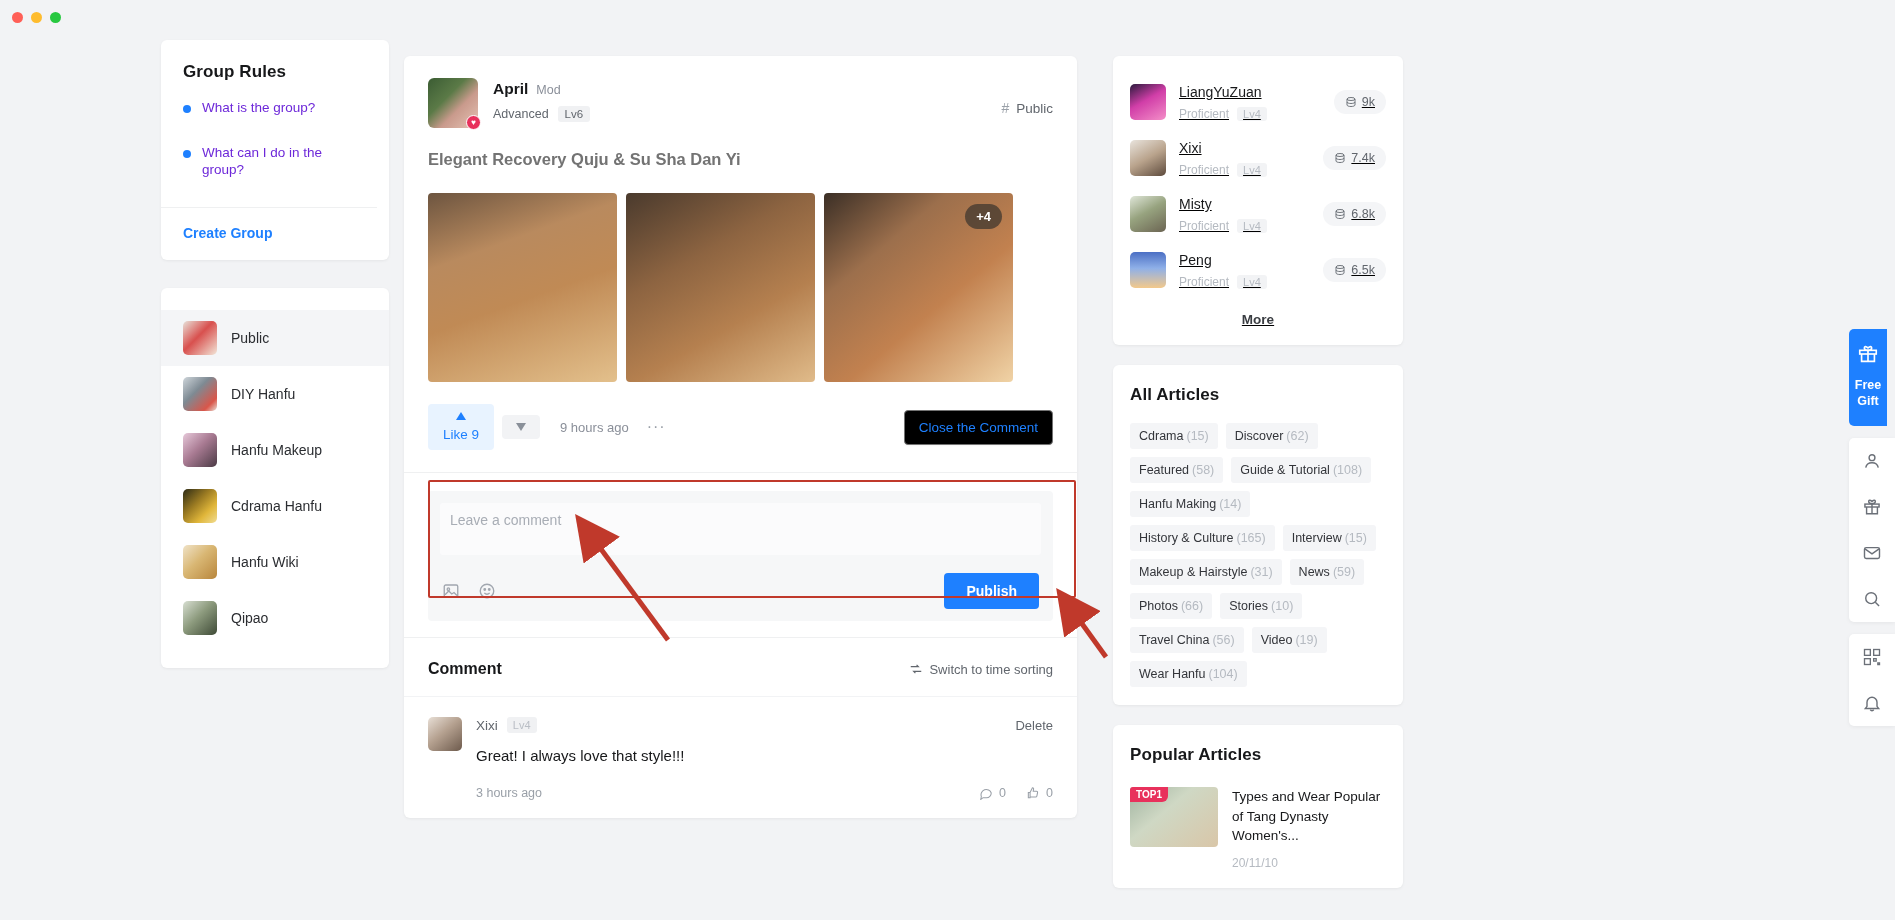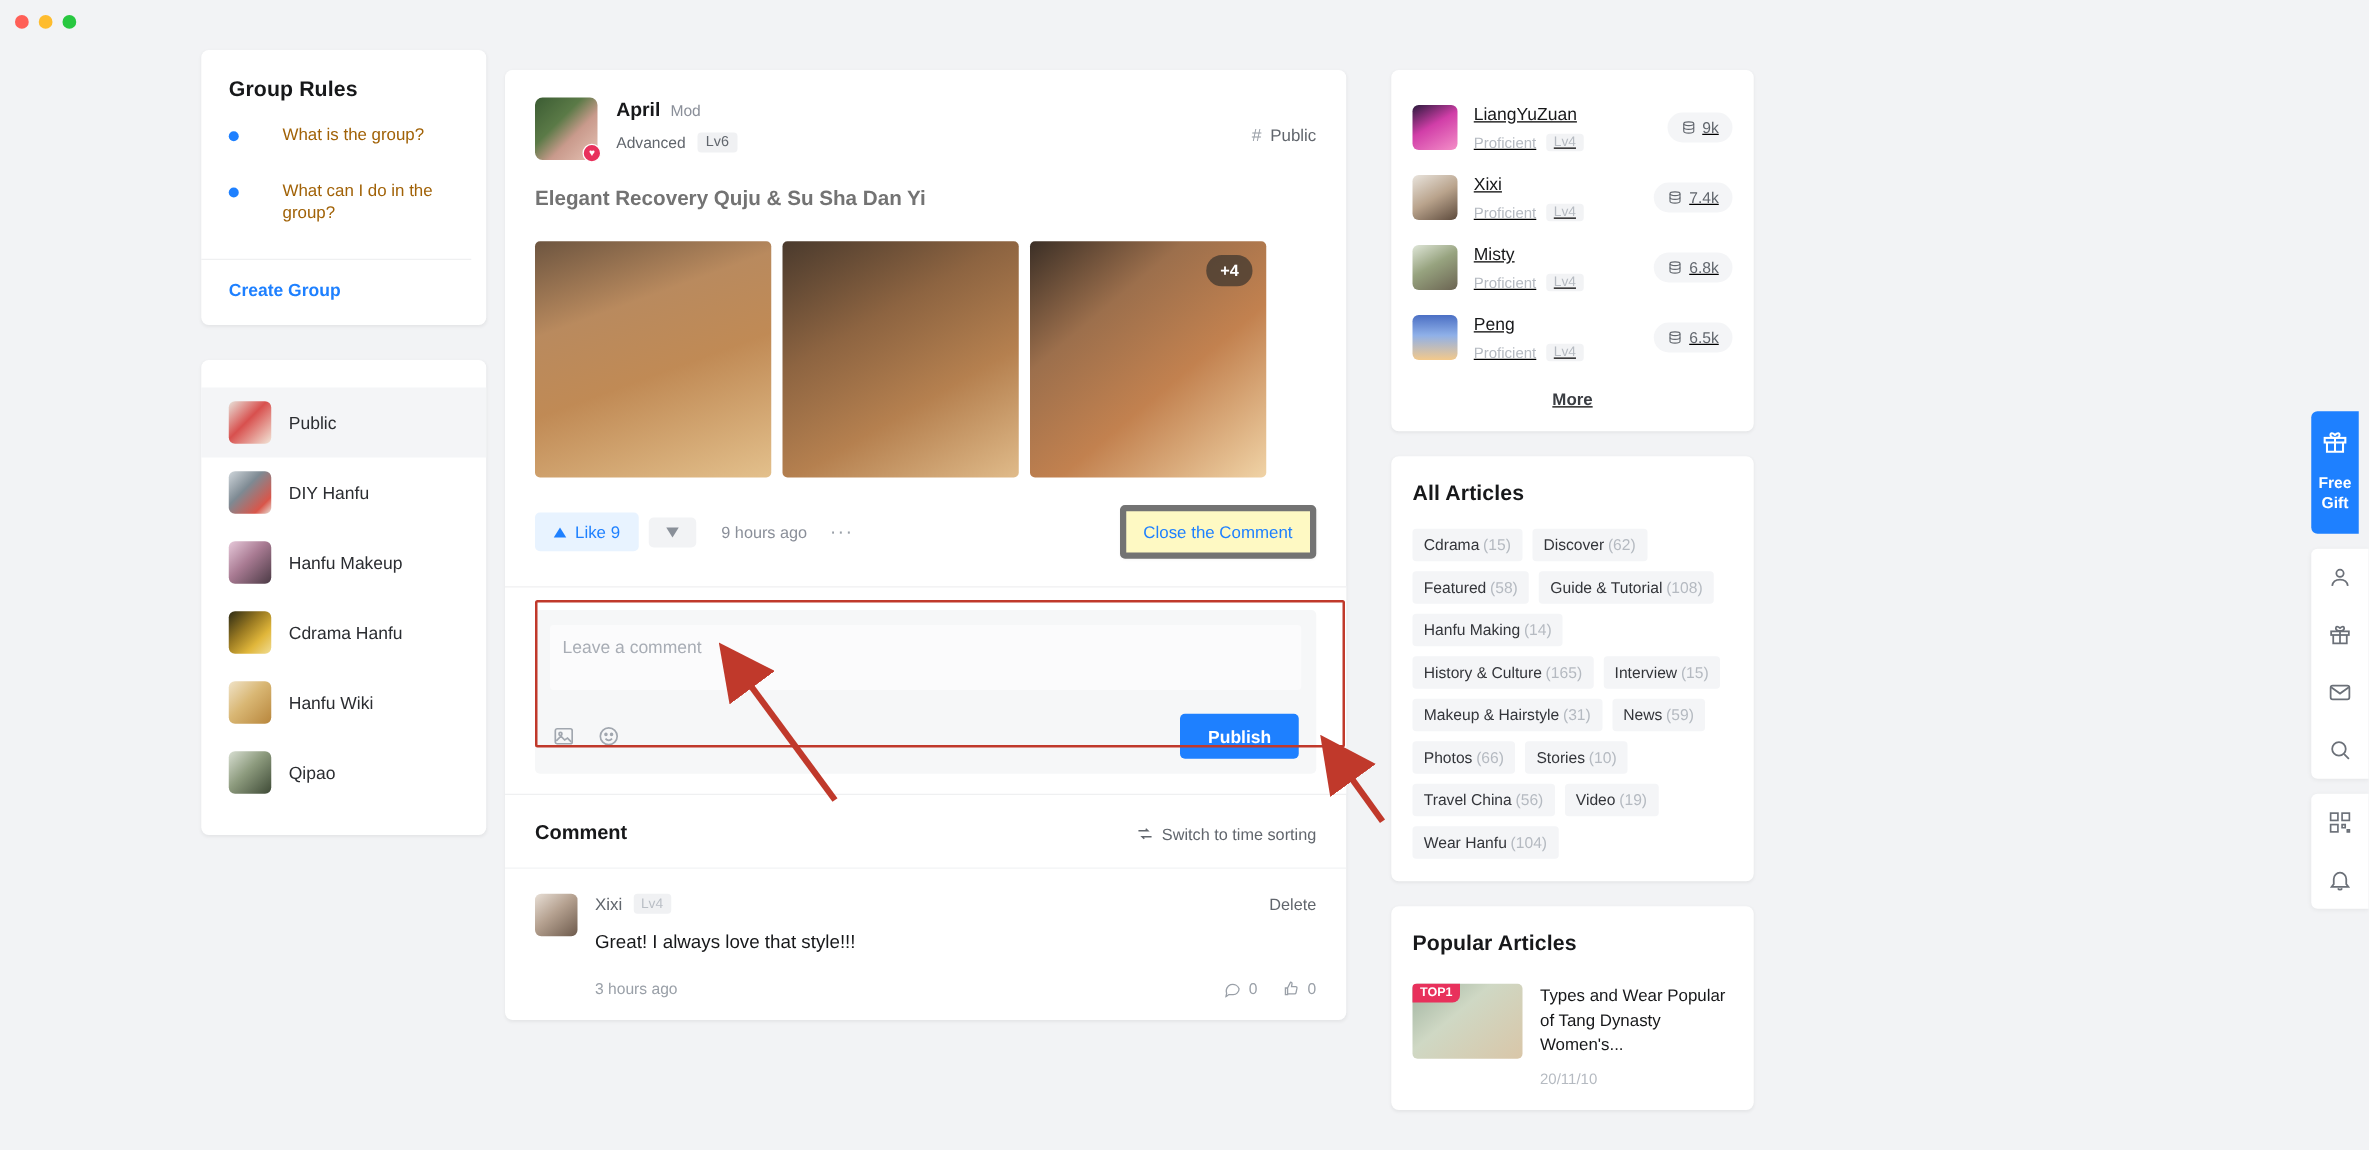--- a/index.html
+++ b/index.html
@@ -34,21 +34,21 @@
     padding: 0 22px 18px 22px; letter-spacing: .1px;
   }
   .rule-item {
     display: flex; align-items: flex-start; gap: 11px;
     padding: 0 22px 28px 22px;
   }
   .rule-bullet {
     width: 8px; height: 8px; border-radius: 50%;
     background: #1e80ff; margin-top: 5px; flex: none;
   }
-  .rule-text { font-size: 13.5px; color: #a16207; line-height: 1.25; margin-left: 24px; }
+  .rule-text { font-size: 13.5px; color: #6d28d9; line-height: 1.25; }
   .rules-footer {
     border-top: 1px solid #eff0f1;
     padding: 16px 22px 18px 22px;
   }
   .create-group-link {
     font-size: 14px; color: #1e80ff; font-weight: 600; cursor: pointer;
   }
 
   .rec-card { margin-top: 28px; padding: 22px 0 22px 0; }
   .rec-list { }
@@ -122,33 +122,33 @@
     padding: 5px 11px; border-radius: 13px;
   }
 
   .post-actions {
     display: flex; align-items: center; padding: 22px 24px 22px 24px;
     position: relative;
   }
   .like-btn {
     display: flex; align-items: center; gap: 7px;
     background: #e8f3ff; color: #1e80ff; font-size: 13.5px;
-    padding: 8px 15px; border-radius: 4px; cursor: pointer; font-weight: 500;
+    padding: 8px 15px; border-radius: 4px; cursor: pointer; font-weight: 500; flex-direction: column;
   }
   .tri-up { width:0;height:0;border-left:5px solid transparent;border-right:5px solid transparent;border-bottom:8px solid #1e80ff; }
   .dislike-btn {
     background: #f2f3f5; padding: 8px 14px; border-radius: 4px;
     margin-left: 8px; cursor: pointer; display:flex; align-items:center;
   }
   .tri-down { width:0;height:0;border-left:5px solid transparent;border-right:5px solid transparent;border-top:8px solid #8a9099; }
   .post-time { font-size: 13px; color: #8a8f99; margin-left: 20px; }
   .post-more { font-size: 16px; color: #9aa0a8; margin-left: 18px; cursor: pointer; letter-spacing:1px; }
   .close-comment {
     margin-left: auto; font-size: 13.5px; color: #1e80ff;
-    background: #fef9c3; border: 5px solid #737373; border-radius: 4px;
+    background: #000000; border: 1px solid #737373; border-radius: 4px;
     padding: 9px 14px; cursor: pointer; box-shadow: 0 1px 2px rgba(0,0,0,.04);
   }
 
   .editor-wrap { border-top: 1px solid #eff0f1; padding: 18px 24px 16px 24px; background:#fff; }
   .editor-inner { background: #f6f7f8; border-radius: 4px; padding: 12px; }
   .comment-input {
     width: 100%; height: 52px; background: #fbfbfc; border: none;
     resize: none; outline: none; font-size: 14px; color: #3a3d42;
     font-family: "Liberation Sans", sans-serif; padding: 9px 10px; border-radius: 3px;
   }

